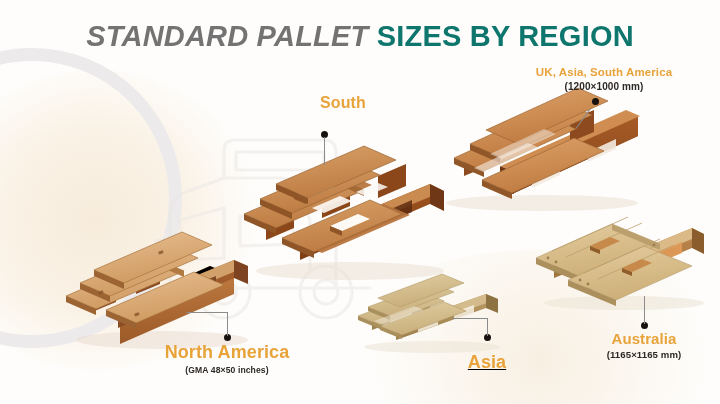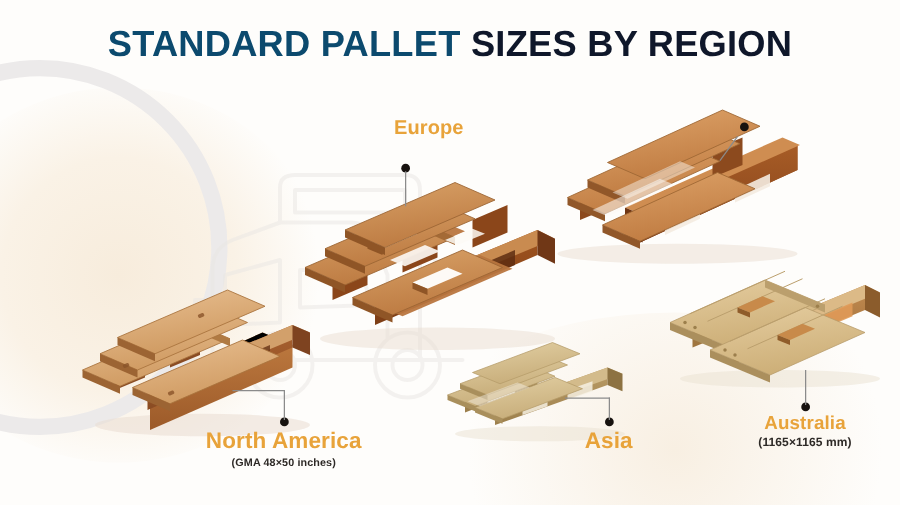--- a/index.html
+++ b/index.html
@@ -24,22 +24,22 @@
     background:radial-gradient(circle at 50% 50%, #f8efe2 0%, rgba(255,255,255,0) 70%);
   }
   .bg-truck{position:absolute;left:128px;top:120px;width:260px;height:210px;opacity:.5;}
   .bg-truck svg{width:100%;height:100%;}
 
   
   .title{
     position:absolute;left:0;top:20px;width:720px;text-align:center;
     font-size:29px;font-weight:bold;letter-spacing:.2px;white-space:nowrap;
   }
-  .title .hi{color:#0c4a6e;}
-  .title .lo{color:#0f172a;}
+  .title .hi{color:#737373;font-style:italic;}
+  .title .lo{color:#0f766e;}
 
   
   .label{position:absolute;text-align:center;white-space:nowrap;}
   .label .region{
     font-size:18px;font-weight:bold;color:#e8a33a;line-height:1.15;
     letter-spacing:.1px;
   }
   .label .dims{
     font-size:8.6px;font-weight:bold;color:#2d2926;margin-top:2px;letter-spacing:.1px;
   }
@@ -201,21 +201,21 @@
         <path d="M92 74 L120 62 L132 67 L104 79 Z" fill="#fdfaf6"></path>
         <path d="M92 74 L104 79 L104 84 L92 79 Z" fill="#8f5526"></path>
       </g>
 
       <path d="M74 56 L102 44 L114 49 L86 61 Z" fill="#fdfaf6" opacity=".9"></path>
       <path d="M118 40 L140 31 L150 35 L128 44 Z" fill="#fdfaf6" opacity=".85"></path>
     </svg>
   </div>
 
   <div class="label" style="left:238px;top:94px;width:210px;">
-    <div class="region" style="font-size:16px;">Europe</div>
+    <div class="region" style="font-size:16px;">South</div>
   </div>
   <div class="dot" style="left:321px;top:131px;"></div>
   <div class="lead v" style="left:324px;top:137px;height:28px;"></div>
 
   <div class="pallet" style="left:424px;top:102px;width:232px;height:112px;">
     <svg viewBox="0 0 232 112">
       <defs>
         <linearGradient id="ukTop" x1="0" y1="0" x2="0.35" y2="1">
           <stop offset="0" stop-color="#dda268"></stop>
             <stop offset="1" stop-color="#c07c42"></stop>
@@ -253,20 +253,24 @@
       <g>
         <path d="M58 78 L150 36 L180 49 L88 91 Z" fill="url(#ukTop)" stroke="#9e6733" stroke-width=".7"></path>
         <path d="M58 78 L88 91 L88 97 L58 84 Z" fill="#915729"></path>
       </g>
 
       <path d="M50 66 L104 41 L116 46 L62 71 Z" fill="#fdfaf6" opacity=".55"></path>
       <path d="M66 52 L120 27 L132 32 L78 57 Z" fill="#fdfaf6" opacity=".45"></path>
     </svg>
   </div>
 
+  <div class="label" style="left:498px;top:66px;width:212px;">
+    <div class="region" style="font-size:11.5px;">UK, Asia, South America</div>
+    <div class="dims" style="font-size:10px;">(1200×1000 mm)</div>
+  </div>
   <div class="dot" style="left:592px;top:98px;"></div>
   <div class="lead-d" style="left:576px;top:128px;width:24px;transform:rotate(-54deg);"></div>
 
   <div class="pallet" style="left:352px;top:282px;width:158px;height:72px;">
     <svg viewBox="0 0 158 72">
       <defs>
         <linearGradient id="asTop" x1="0" y1="0" x2="0.35" y2="1">
           <stop offset="0" stop-color="#e2cfa3"></stop>
             <stop offset="1" stop-color="#c8ae7b"></stop>
         </linearGradient>
@@ -299,21 +303,21 @@
         <path d="M26 16 L90 -8 L112 1 L48 25 Z" fill="url(#asTop)" stroke="#b49b68" stroke-width=".6"></path>
       </g>
       <g>
         <path d="M28 44 L92 20 L114 29 L50 53 Z" fill="url(#asTop)" stroke="#b49b68" stroke-width=".6"></path>
         <path d="M28 44 L50 53 L50 57 L28 48 Z" fill="#a98f5c"></path>
       </g>
       <path d="M22 39 L62 24 L72 28 L32 43 Z" fill="#fdfbf5" opacity=".4"></path>
     </svg>
   </div>
 
-  <div class="label" style="left:392px;top:342px;width:190px;">
+  <div class="label" style="left:392px;top:352px;width:190px;text-decoration:underline;">
     <div class="region">Asia</div>
   </div>
   <div class="dot" style="left:484px;top:334px;"></div>
   <div class="lead v" style="left:487px;top:318px;height:18px;"></div>
   <div class="lead h" style="left:452px;top:318px;width:36px;"></div>
 
   <div class="pallet" style="left:528px;top:208px;width:190px;height:104px;">
     <svg viewBox="0 0 190 104">
       <defs>
         <linearGradient id="auTop" x1="0" y1="0" x2="0.35" y2="1">

